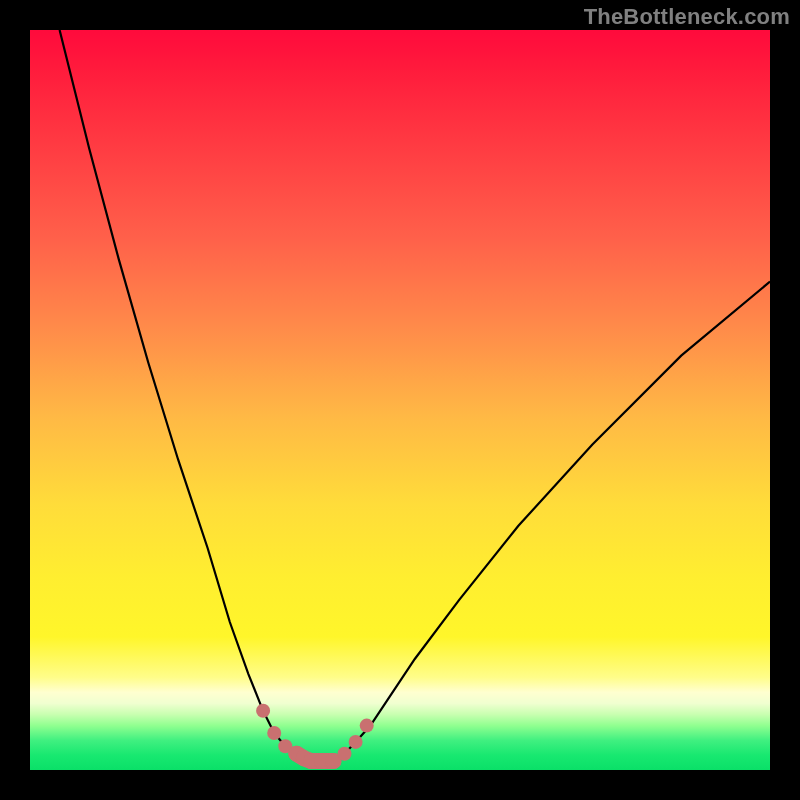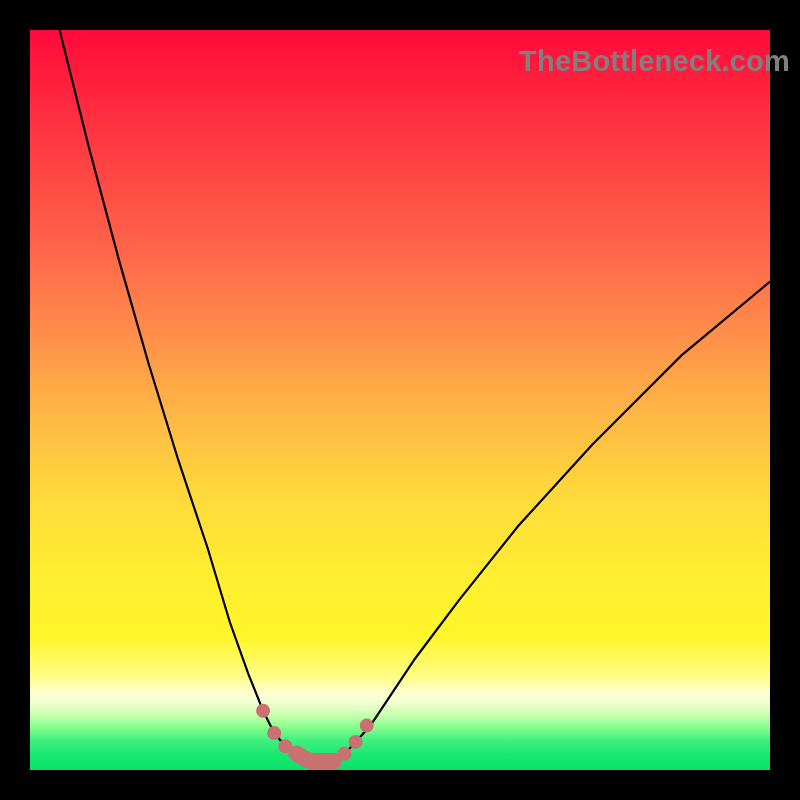--- a/index.html
+++ b/index.html
@@ -51,25 +51,24 @@
       #40f080 96%,
       #18e870 98%,
       #0ae068 100%
     );
   }
   .watermark {
     position: absolute;
     top: 4px;
     right: 10px;
     font-family: Arial, Helvetica, sans-serif;
-    font-size: 29px;
+    font-size: 22px;
     font-weight: 600;
     color: #808080;
     letter-spacing: 0.2px;
-    margin-top: 41px;
   }
   svg.curves {
     position: absolute;
     left: 0;
     top: 0;
     width: 100%;
     height: 100%;
   }
 </style>
 </head>

